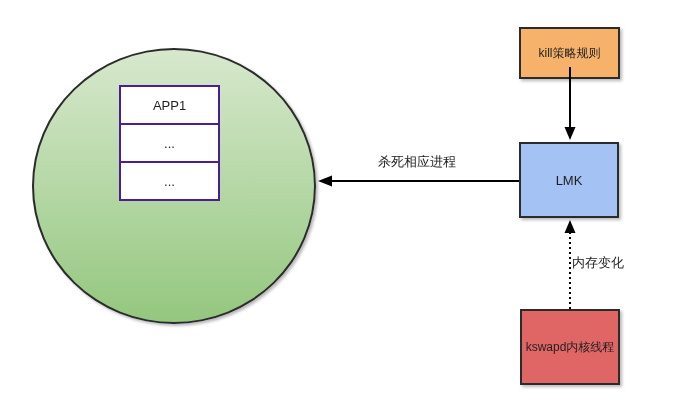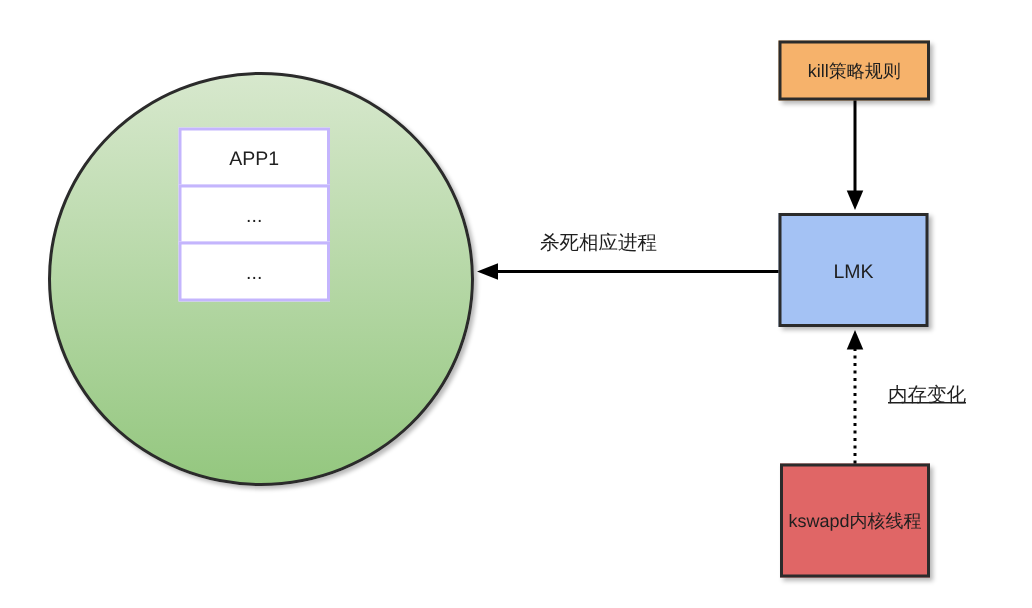--- a/index.html
+++ b/index.html
@@ -34,21 +34,21 @@
     left: 119px;
     top: 85px;
     width: 101px;
     z-index: 2;
   }
   .app-row {
     box-sizing: border-box;
     width: 101px;
     height: 40px;
     background: #ffffff;
-    border: 2px solid #c4b5fd;
+    border: 2px solid #4c1d95;
     margin-top: -2px;
     display: flex;
     align-items: center;
     justify-content: center;
     font-size: 13px;
     color: #1f1f1f;
   }
   .app-row:first-child { margin-top: 0; }
   
   .node {
@@ -58,21 +58,21 @@
     display: flex;
     align-items: center;
     justify-content: center;
     color: #1f1f1f;
     box-shadow: 2px 2px 3px rgba(0,0,0,0.28);
   }
   .node-kill-policy {
     left: 519px;
     top: 27px;
     width: 101px;
-    height: 40px;
+    height: 52px;
     background: #f6b26b;
     font-size: 12px;
   }
   .node-lmk {
     left: 519px;
     top: 142px;
     width: 100px;
     height: 76px;
     background: #a4c2f4;
     font-size: 13px;
@@ -100,26 +100,25 @@
     position: absolute;
     font-size: 13px;
     color: #1f1f1f;
     white-space: nowrap;
     z-index: 3;
   }
   .edge-label-kill {
     left: 360px;
     top: 153px;
     width: 96px;
-    text-align: left;
+    text-align: right;
   }
   .edge-label-memory {
-    left: 592px;
+    left: 572px;
     top: 254px;
-    text-decoration: underline;
   }
 </style>
 </head>
 <body>
 
 <div class="canvas">
 
   <div class="process-circle"></div>
 
   <div class="app-stack">

